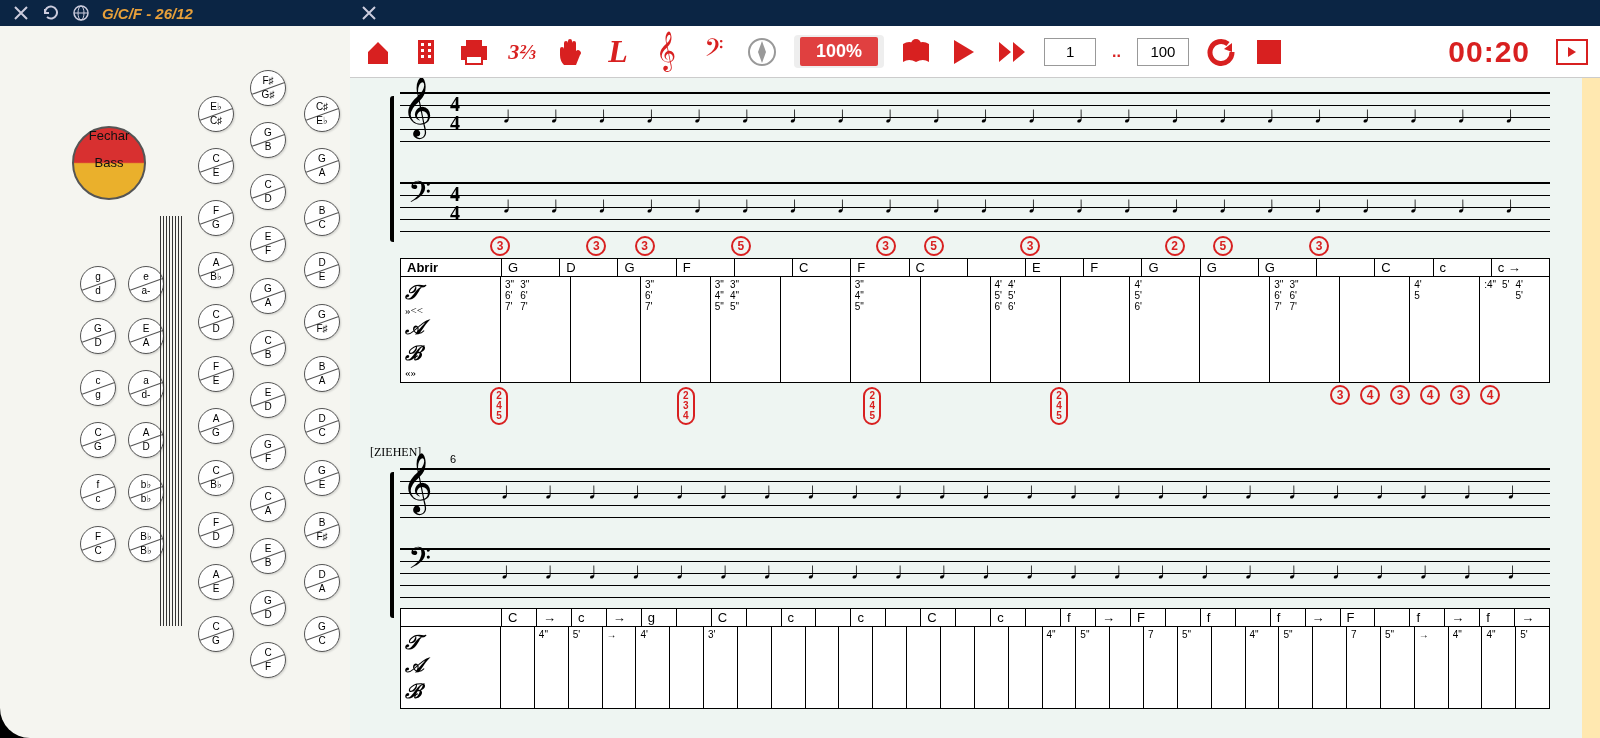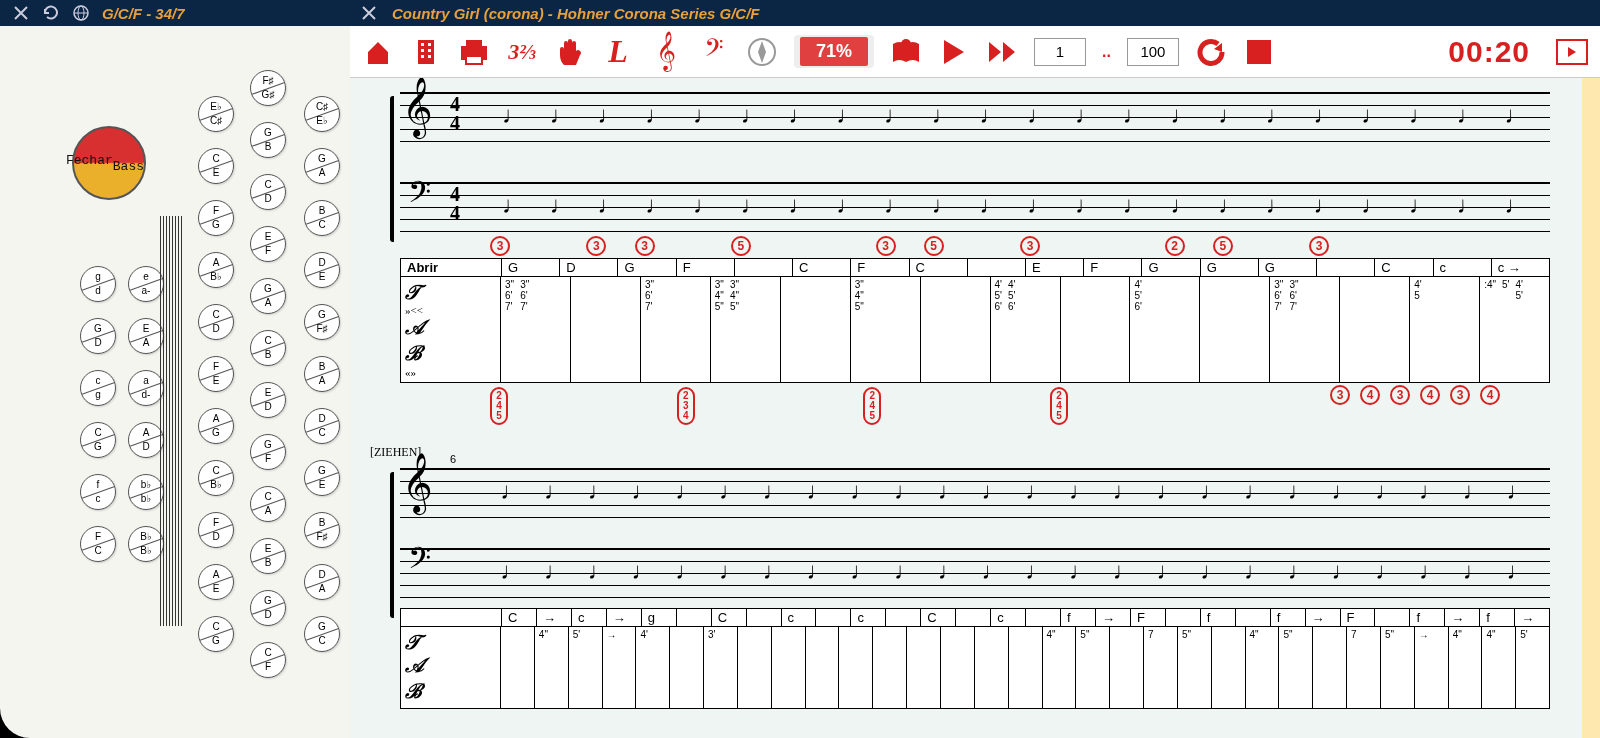--- a/index.html
+++ b/index.html
@@ -7,21 +7,21 @@
   
   .topbar { height: 26px; background: #0b2544; display: flex; align-items: center; color: #fff; }
   .tb-left { width: 350px; display: flex; align-items: center; gap: 12px; padding: 0 12px; }
   .tb-icon { width: 18px; height: 18px; color: #cfe; display: inline-flex; align-items: center; justify-content: center; cursor: pointer; }
   .tb-label { color: #e8a03a; font-weight: bold; font-size: 15px; font-style: italic; }
   .tb-right { flex: 1; display: flex; align-items: center; gap: 14px; padding-left: 10px; }
   
   .container { display: flex; height: 712px; }
   
   .left-panel { width: 350px; background: #f5f5f0; border-radius: 0 0 0 30px; position: relative; padding-top: 10px; }
-  .fechar-abrir { position: absolute; left: 72px; top: 100px; width: 74px; height: 74px; border-radius: 50%; background: linear-gradient(to bottom, #d83030 0%, #d83030 49%, #eab02c 51%, #eab02c 100%); border: 2px solid #555; display: flex; flex-direction: row; align-items: center; justify-content: flex-end; font-size: 13px; cursor: pointer; font-family: Liberation Mono, monospace; }
+  .fechar-abrir { position: absolute; left: 72px; top: 100px; width: 74px; height: 74px; border-radius: 50%; background: linear-gradient(to bottom, #d83030 0%, #d83030 49%, #eab02c 51%, #eab02c 100%); border: 2px solid #555; display: flex; flex-direction: column; align-items: center; justify-content: flex-start; font-size: 13px; cursor: pointer; }
   .fechar-abrir .top { color: #111; margin-bottom: 6px; }
   .fechar-abrir .bot { color: #111; margin-top: 6px; }
   .accordion-layout { position: relative; width: 350px; height: 660px; }
   .btn-circle { position: absolute; width: 36px; height: 36px; border-radius: 50%; background: #fff; border: 1.5px solid #555; font-size: 10px; display: flex; flex-direction: column; align-items: center; justify-content: center; line-height: 1; box-shadow: 1px 1px 2px rgba(0,0,0,0.15); }
   .btn-circle .diag { position: absolute; width: 100%; height: 1px; background: #555; top: 50%; transform: rotate(-20deg); }
   .btn-circle span { position: relative; z-index: 1; }
   .grille { position: absolute; left: 160px; top: 190px; width: 30px; height: 410px; display: flex; gap: 2px; }
   .grille div { width: 1px; background: #333; }
   
   .right-panel { flex: 1; background: #f5f5f0; display: flex; flex-direction: column; }
@@ -79,29 +79,28 @@
           <path d="M2 4 L2 8 L6 8" fill="none" stroke="#ccd" stroke-width="2"></path>
         </svg>
     </span>
     <span class="tb-icon">
       <svg width="16" height="16" viewBox="0 0 16 16">
           <circle cx="8" cy="8" r="7" fill="none" stroke="#ccd" stroke-width="1.5"></circle>
           <ellipse cx="8" cy="8" rx="3" ry="7" fill="none" stroke="#ccd" stroke-width="1"></ellipse>
           <line x1="1" y1="8" x2="15" y2="8" stroke="#ccd" stroke-width="1"></line>
         </svg>
     </span>
-    <span class="tb-label">G/C/F - 34/7</span>
+    <span class="tb-label">G/C/F - 26/12</span>
   </div>
   <div class="tb-right">
     <span class="tb-icon">
       <svg width="14" height="14" viewBox="0 0 14 14">
           <path d="M1 1 L13 13 M13 1 L1 13" stroke="#ccd" stroke-width="2"></path>
         </svg>
     </span>
-    <span class="tb-label">Country Girl (corona) - Hohner Corona Series G/C/F</span>
   </div>
 </div>
 
 <div class="container">
   <div class="left-panel">
     <div class="fechar-abrir">
       <span class="top">Fechar</span>
       <span class="bot">Bass</span>
     </div>
     <div class="accordion-layout" id="acc-layout">
@@ -382,21 +381,21 @@
       <span class="tool tool-big">L</span>
       <span class="tool" style="font-size:34px;font-family:serif;">𝄞</span>
       <span class="tool" style="font-size:30px;font-family:serif;">𝄢</span>
       <span class="tool grey">
         <svg width="30" height="30" viewBox="0 0 30 30">
             <circle cx="15" cy="15" r="13" fill="none" stroke="#999" stroke-width="2"></circle>
             <path d="M15 4 L19 15 L15 26 L11 15 Z" fill="#999"></path>
           </svg>
       </span>
       <span class="speed-box">
-        <span class="speed-badge">71%</span>
+        <span class="speed-badge">100%</span>
       </span>
       <span class="tool">
         <svg width="30" height="28" viewBox="0 0 30 28">
             <path d="M2 6 Q8 2 15 6 Q22 2 28 6 L28 24 Q22 20 15 24 Q8 20 2 24 Z" fill="#d82020"></path>
             <circle cx="15" cy="6" r="5" fill="#d82020"></circle>
           </svg>
       </span>
       <span class="tool">
         <svg width="24" height="28" viewBox="0 0 24 28">
             <path d="M2 2 L22 14 L2 26 Z" fill="#d82020"></path>

